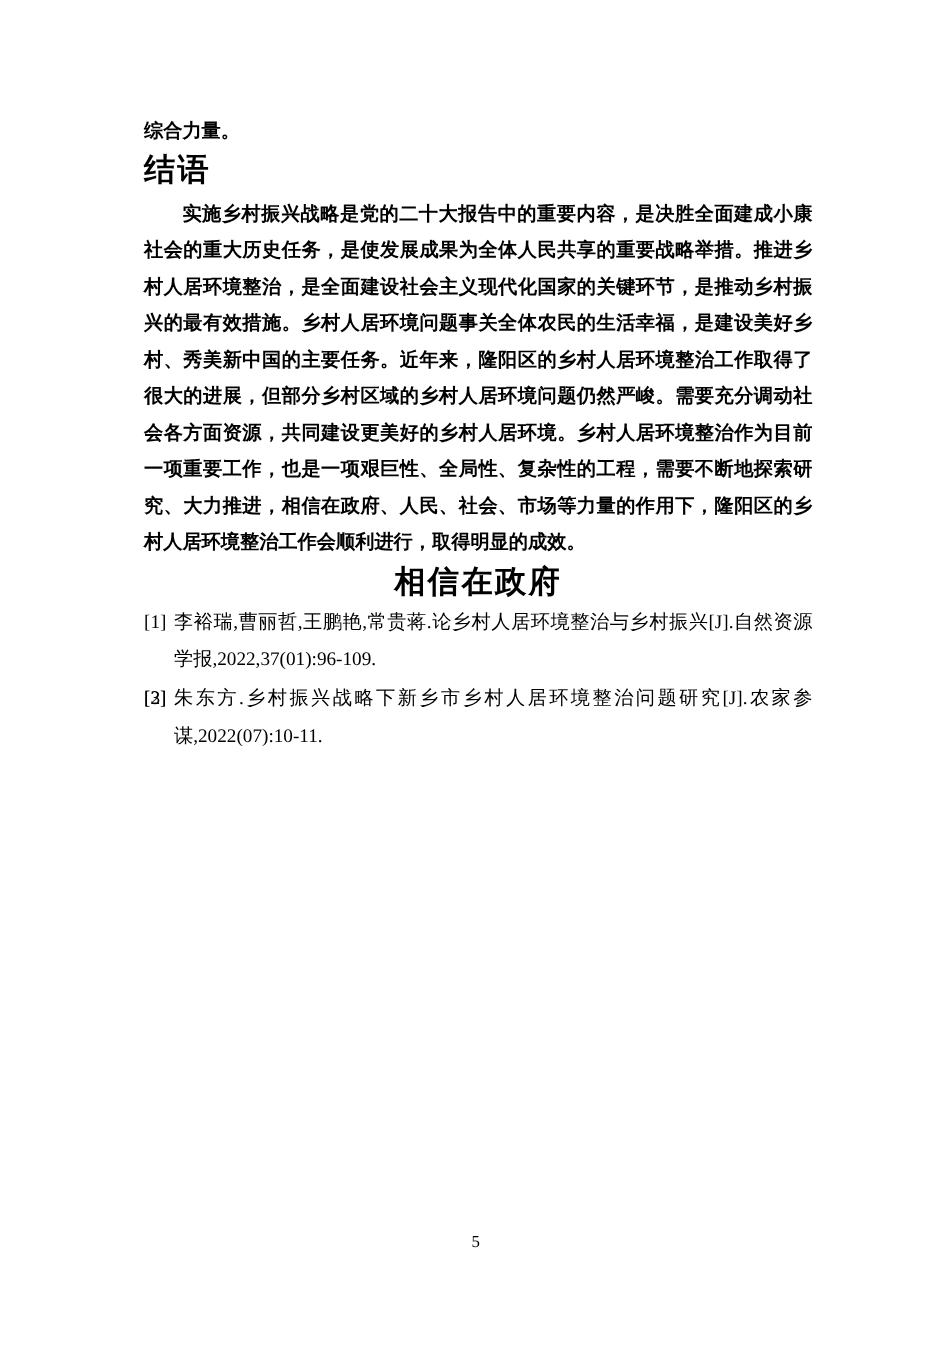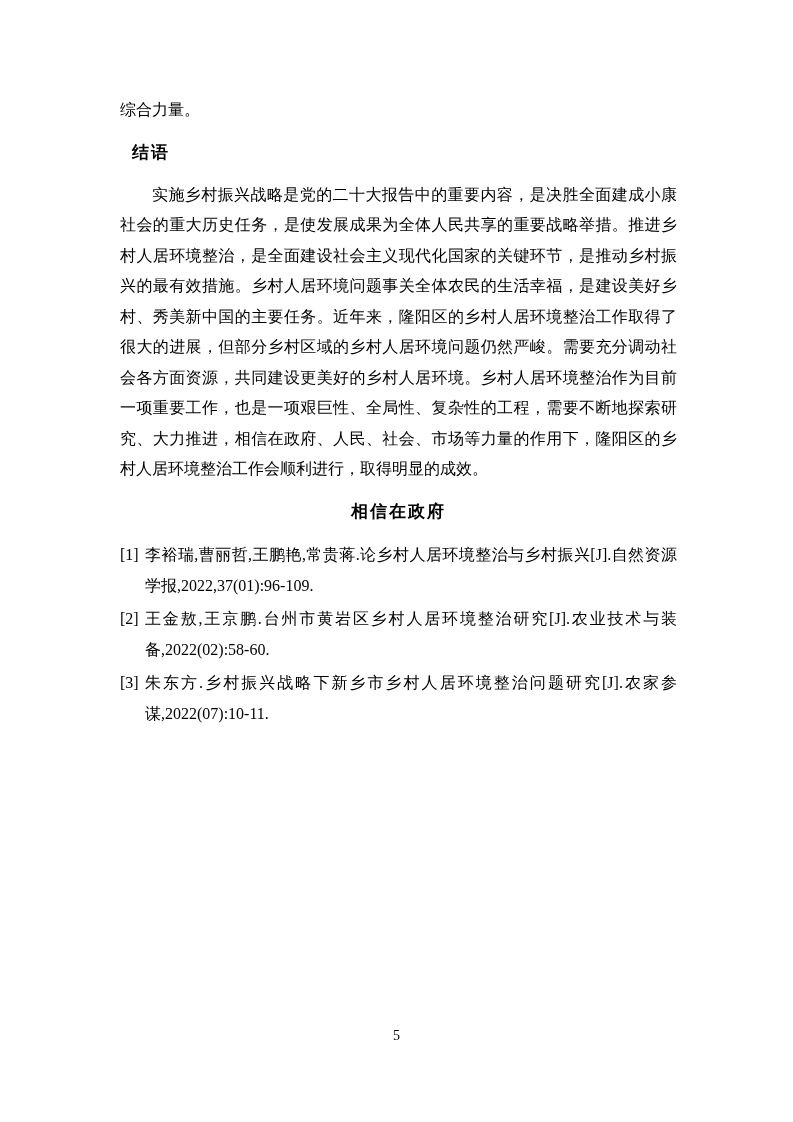--- a/index.html
+++ b/index.html
@@ -16,30 +16,31 @@
     position: absolute;
     left: 120px;
     top: 0;
     width: 557px;
   }
   .body-par {
     margin: 0;
     font-size: 16px;
     line-height: 30.5px;
     text-align: justify;
+    font-weight: bold;
   }
   .first-par { margin-top: 95px; }
   .indent { text-indent: 32px; }
   h2.sec-heading {
     font-family: "Liberation Sans", "DejaVu Sans", sans-serif;
     font-weight: bold;
-    font-size: 17px;
+    font-size: 26px;
     line-height: 30px;
     letter-spacing: 2px;
-    margin: 12px;
+    margin: 0;
   }
   .conclusion-heading { margin-top: 7px; text-align: left; }
   .conclusion-par { margin-top: 8px; }
   .references-heading { margin-top: 9px; text-align: center; }
   .refs { margin-top: 4px; }
   .ref {
     position: relative;
     padding-left: 25px;
     font-size: 16px;
     line-height: 31px;
@@ -74,21 +75,21 @@
 
   <p class="body-par indent conclusion-par">实施乡村振兴战略是党的二十大报告中的重要内容，是决胜全面建成小康社会的重大历史任务，是使发展成果为全体人民共享的重要战略举措。推进乡村人居环境整治，是全面建设社会主义现代化国家的关键环节，是推动乡村振兴的最有效措施。乡村人居环境问题事关全体农民的生活幸福，是建设美好乡村、秀美新中国的主要任务。近年来，隆阳区的乡村人居环境整治工作取得了很大的进展，但部分乡村区域的乡村人居环境问题仍然严峻。需要充分调动社会各方面资源，共同建设更美好的乡村人居环境。乡村人居环境整治作为目前一项重要工作，也是一项艰巨性、全局性、复杂性的工程，需要不断地探索研究、大力推进，相信在政府、人民、社会、市场等力量的作用下，隆阳区的乡村人居环境整治工作会顺利进行，取得明显的成效。</p>
 
   <h2 class="sec-heading references-heading">相信在政府</h2>
 
   <div class="refs">
     <p class="ref">
       <span class="ref-label">[1]</span><span>李裕瑞,曹丽哲,王鹏艳,常贵蒋.论乡村人居环境整治与乡村振兴[J].自然资源学报,2022,37(01):96-109.</span>
     </p>
     <p class="ref">
-      <span class="ref-label">[2]</span><span>王金敖,王京鹏.台州市黄岩区乡村人居环境整治研究[J].农业技术与装备,2022(02):58-60.</span>
+      <span class="ref-label">[2]</span>
     </p>
     <p class="ref">
       <span class="ref-label">[3]</span><span>朱东方.乡村振兴战略下新乡市乡村人居环境整治问题研究[J].农家参谋,2022(07):10-11.</span>
     </p>
   </div>
 
 </div>
 
 <div class="page-number">5</div>
 

